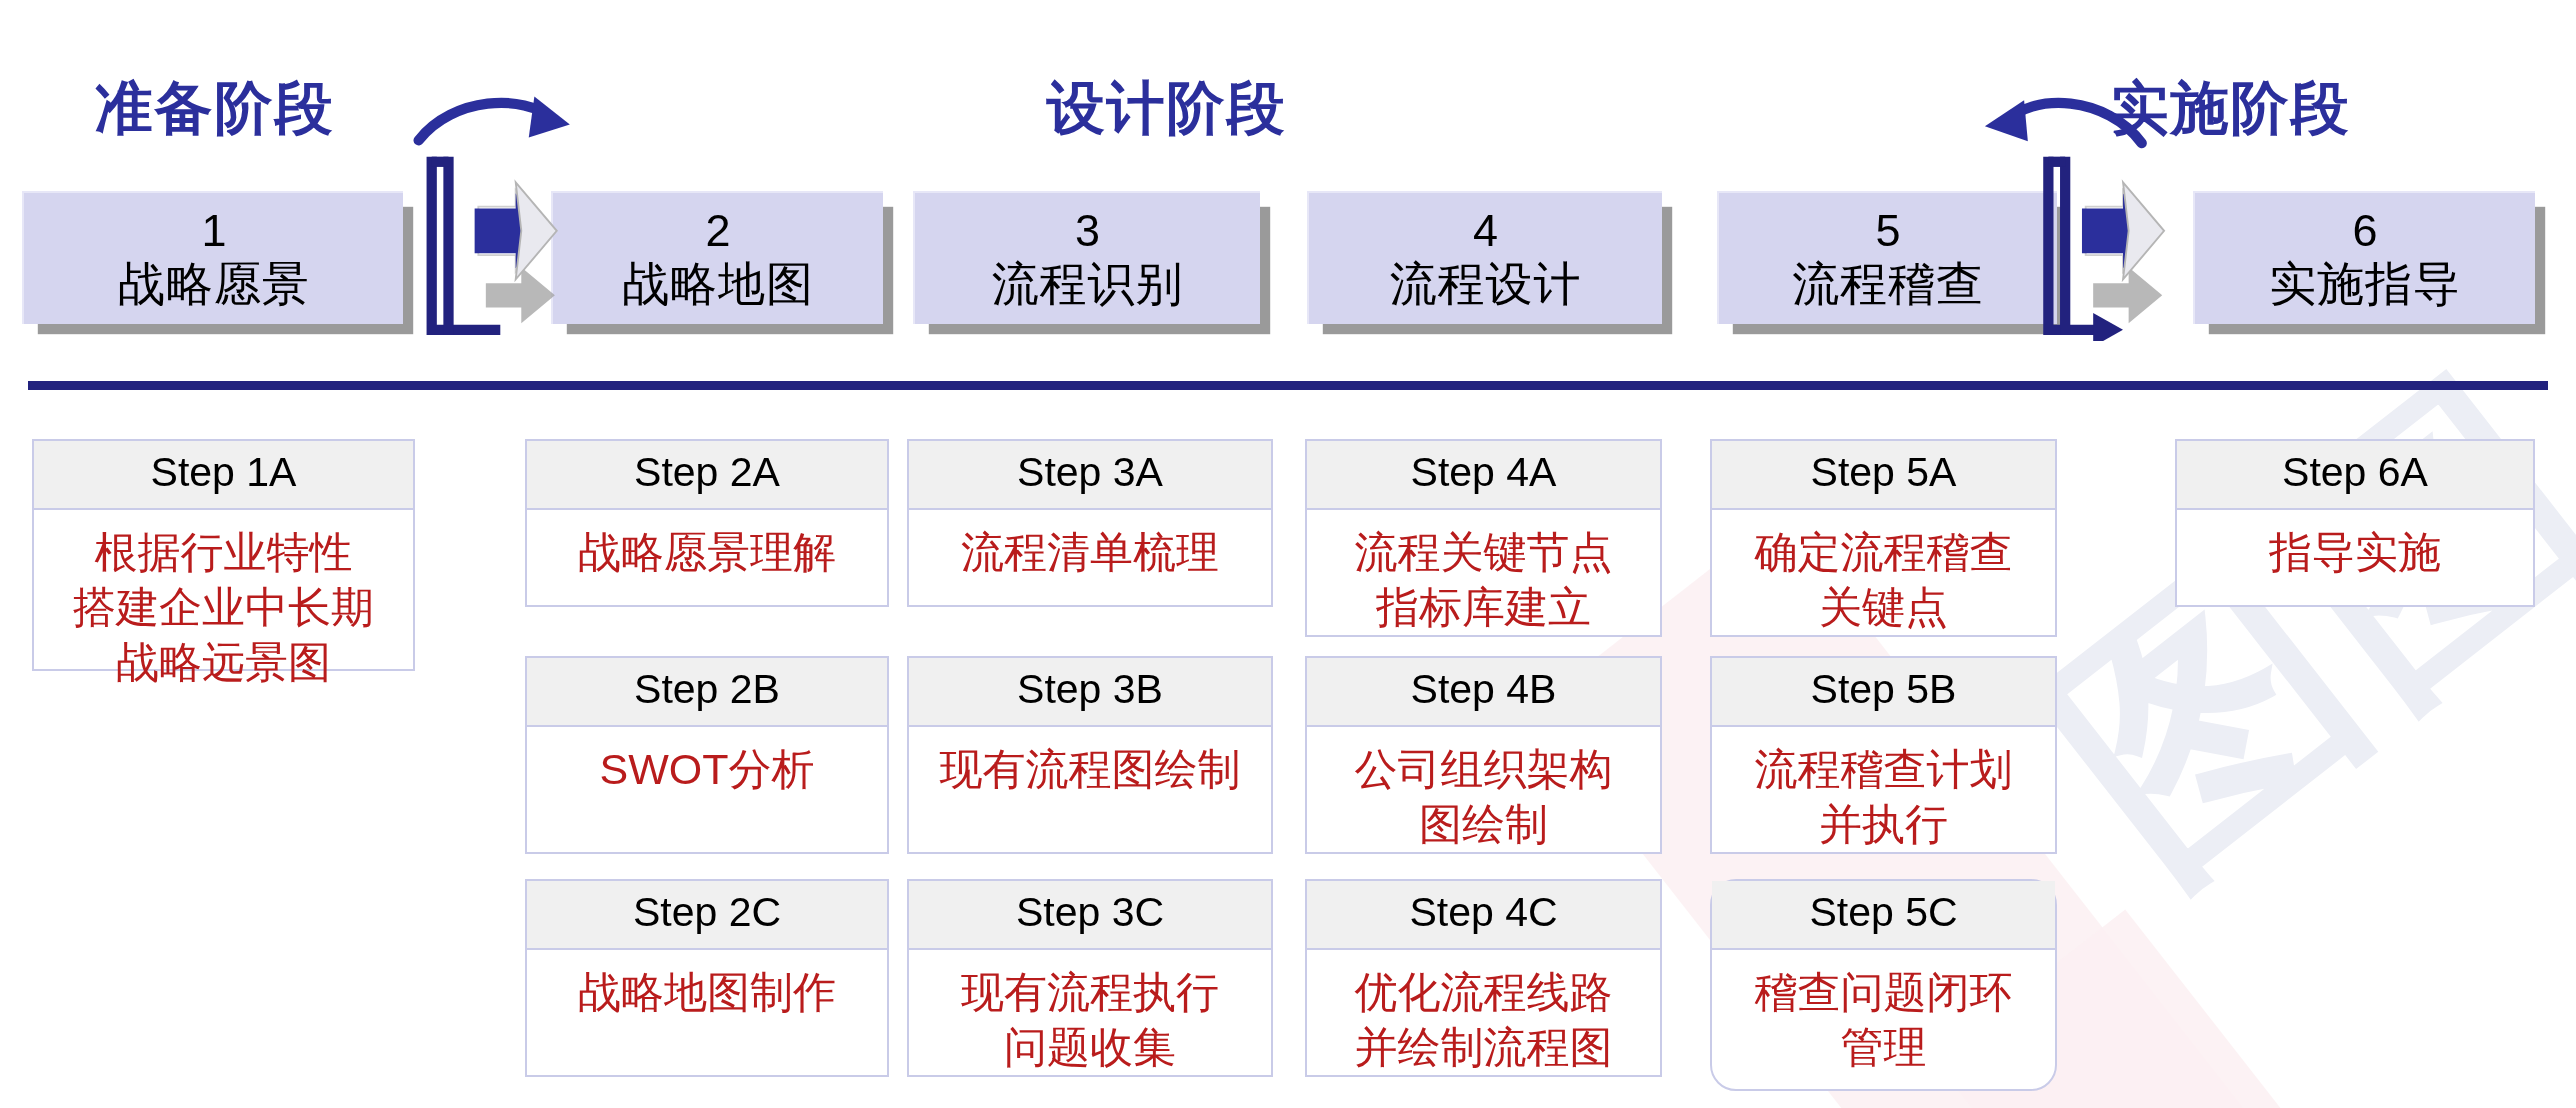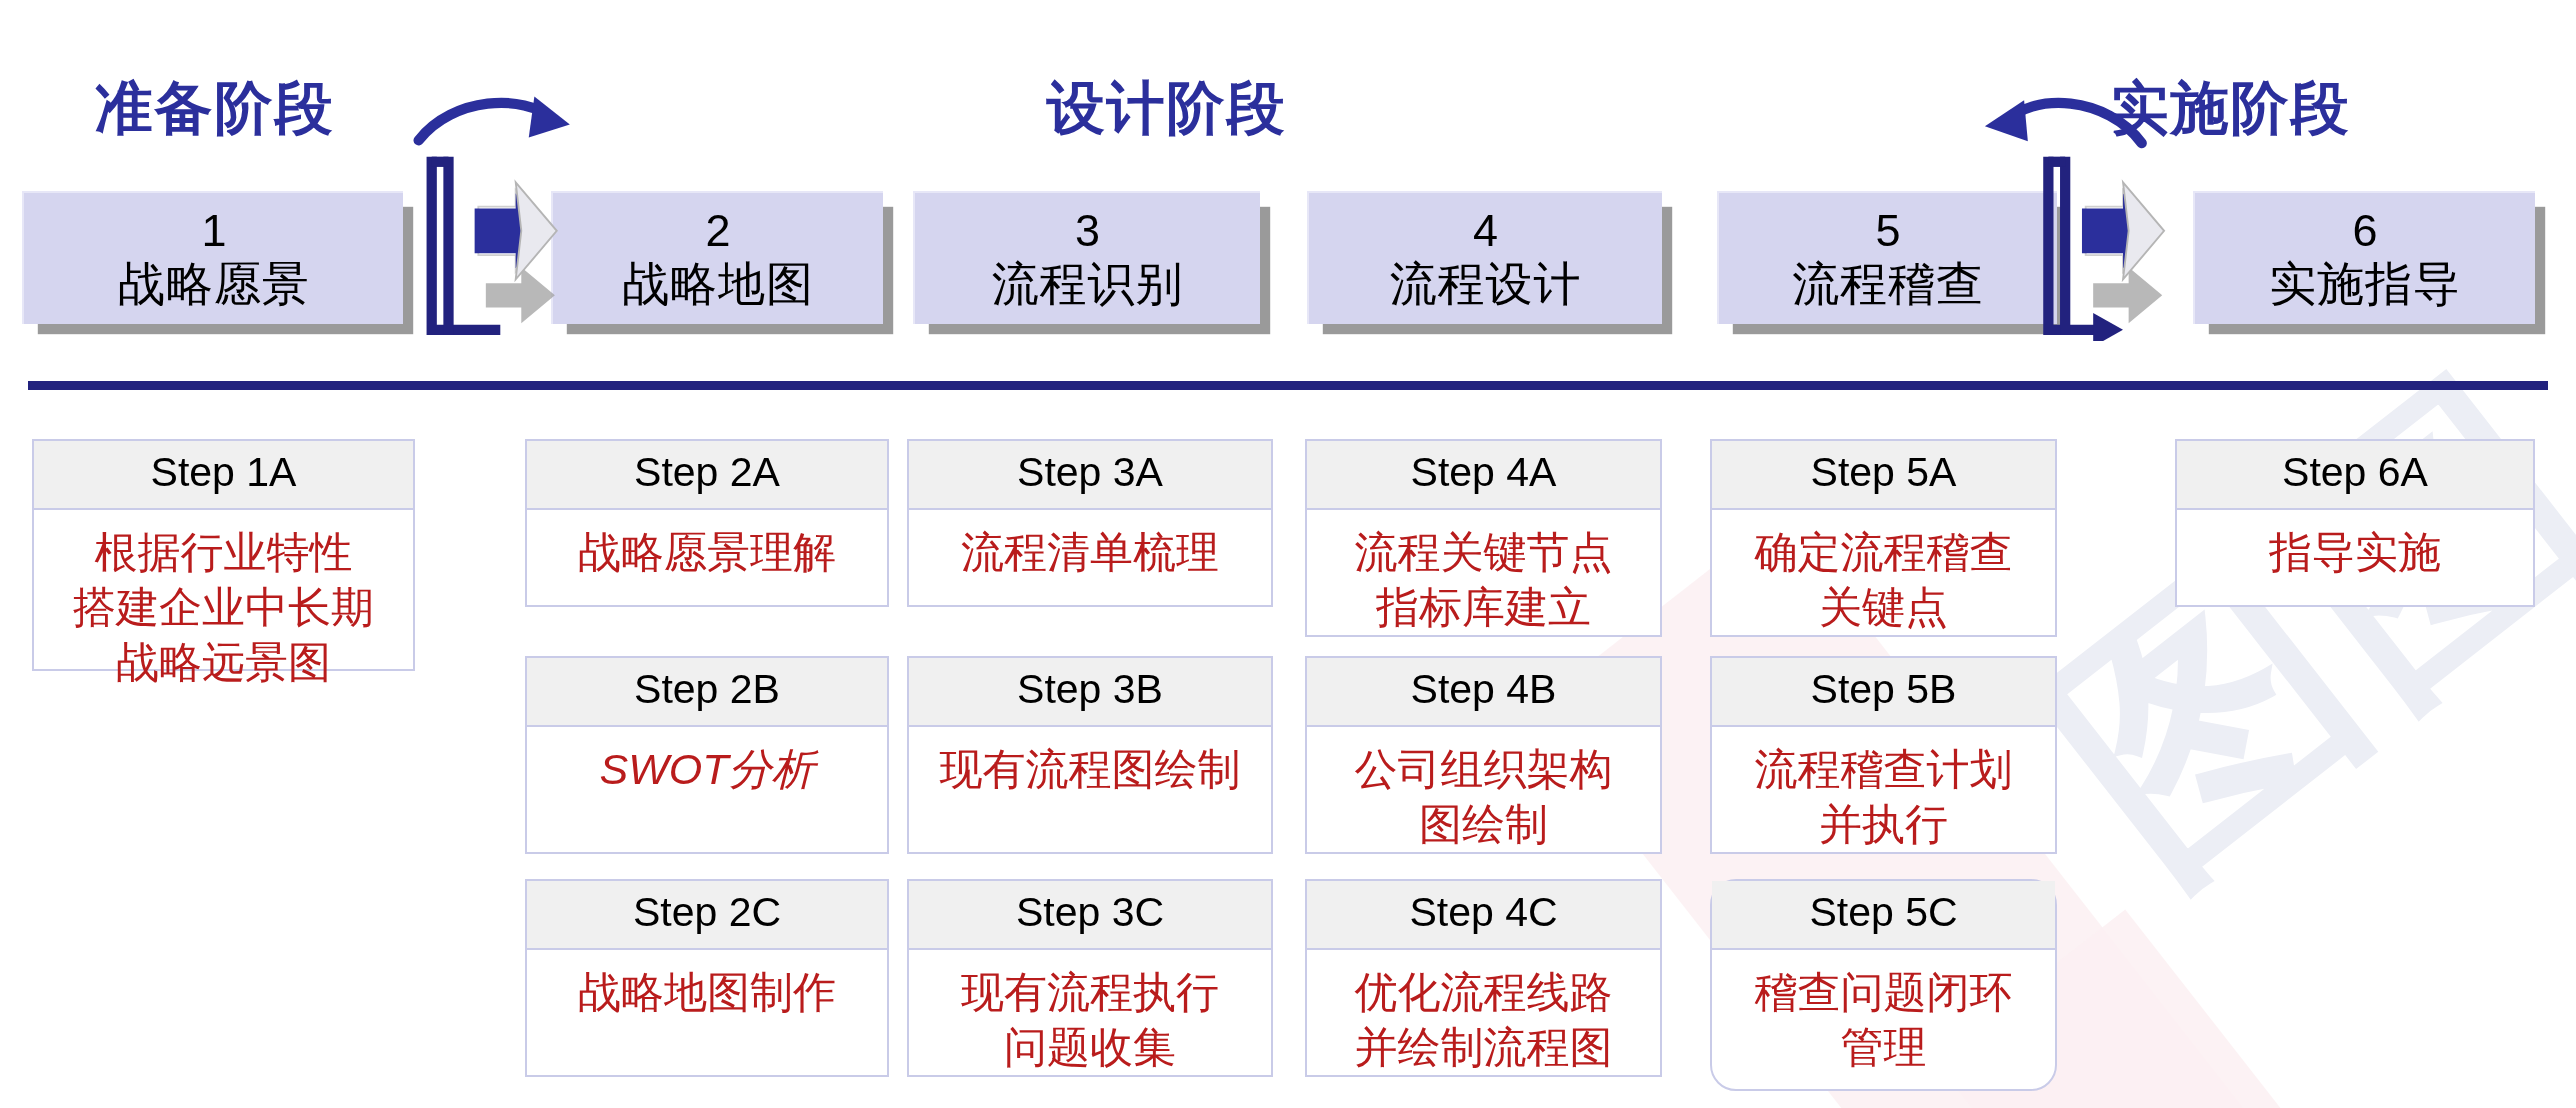--- a/index.html
+++ b/index.html
@@ -190,21 +190,21 @@
 搭建企业中长期
 战略远景图</div>
   </div>
 
   <div class="card" style="left:525px;top:439px;width:364px;height:168px;">
     <div class="hd">Step 2A</div>
     <div class="bd" style="height:96px;">战略愿景理解</div>
   </div>
   <div class="card" style="left:525px;top:656px;width:364px;height:198px;">
     <div class="hd">Step 2B</div>
-    <div class="bd" style="height:126px;font-style:italic;">SWOT分析</div>
+    <div class="bd" style="height:126px;">SWOT分析</div>
   </div>
   <div class="card" style="left:525px;top:879px;width:364px;height:198px;">
     <div class="hd">Step 2C</div>
     <div class="bd" style="height:126px;">战略地图制作</div>
   </div>
 
   <div class="card" style="left:907px;top:439px;width:366px;height:168px;">
     <div class="hd">Step 3A</div>
     <div class="bd" style="height:96px;border-radius:18px;">流程清单梳理</div>
   </div>

